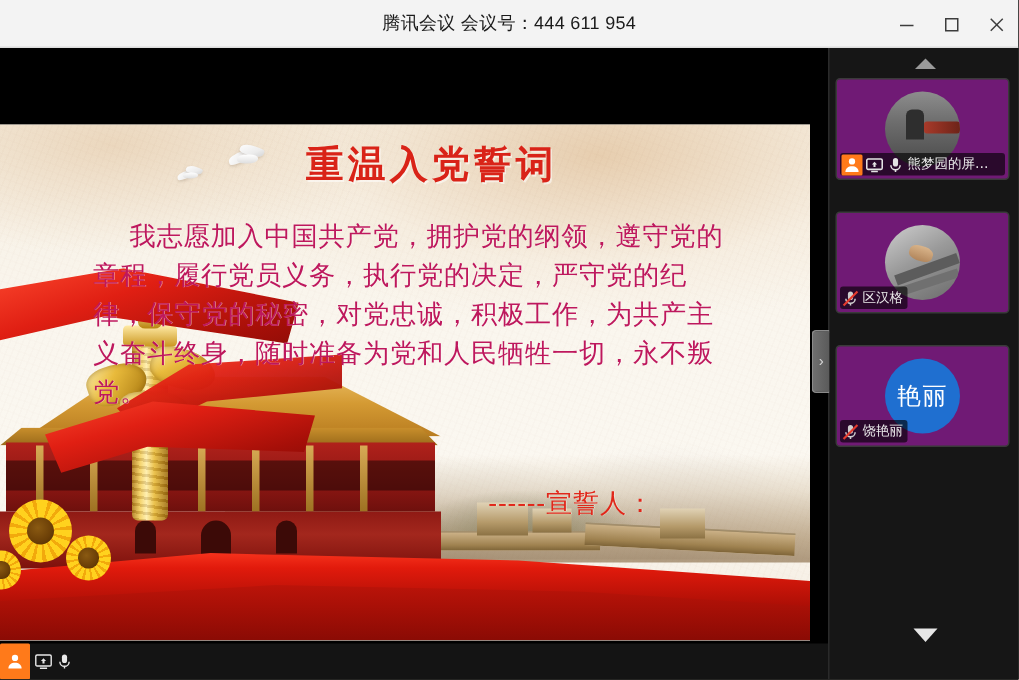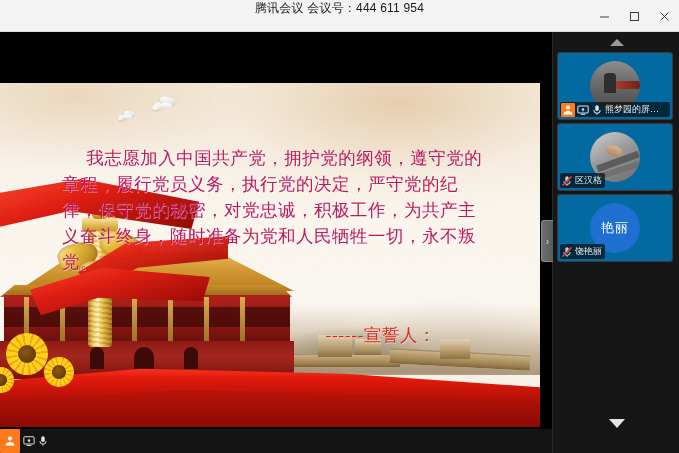--- a/index.html
+++ b/index.html
@@ -15,21 +15,21 @@
     background: #000;
     overflow: hidden;
   }
 
   
   .titlebar {
     position: absolute; left: 0; top: 0;
     width: 679px; height: 32px;
     background: #f3f3f3;
     border-bottom: 1px solid #dcdcdc;
-    display: flex; align-items: flex-start; justify-content: center;
+    display: flex; align-items: center; justify-content: center;
   }
   .titlebar-text {
     font-size: 12px; color: #1b1b1b;
     letter-spacing: 0.2px;
     white-space: nowrap;
   }
   .winctl {
     position: absolute; top: 0; right: 0;
     height: 32px; display: flex; align-items: stretch;
   }
@@ -323,36 +323,36 @@
   }
   .chev-down {
     border-left: 8px solid transparent; border-right: 8px solid transparent;
     border-top: 9px solid #e6e6e6;
   }
 
   .tiles { position: absolute; left: 4px; top: 20px; width: 119px; }
   .tile {
     position: relative;
     width: 116px; height: 68px;
-    margin-bottom: 3px;
-    background: #0369a1;
+    margin-bottom: 21px;
+    background: #701a75;
     border: 1px solid #3a3a3a;
     border-radius: 3px;
     overflow: hidden;
   }
   .tile.speaking { border-color: #3a3a3a; }
   .avatar {
     position: absolute; left: 50%; top: 50%;
     transform: translate(-50%,-50%);
     width: 50px; height: 50px; border-radius: 50%;
     overflow: hidden;
   }
   .avatar.init {
     display: flex; align-items: center; justify-content: center;
-    color: #fff; font-size: 13px; letter-spacing: 1px;
+    color: #fff; font-size: 16px; letter-spacing: 1px;
     font-family: "DejaVu Sans", sans-serif;
   }
   .av-photo1 {
     background:
       linear-gradient(180deg, #8d8d8d 0%, #6e6e6e 40%, #4a4a4a 100%);
   }
   .av-photo1::before {
     content:""; position:absolute; left:14px; top:12px; width:12px; height:20px;
     background:#2e2e2e; border-radius:4px 4px 0 0;
   }
@@ -551,20 +551,21 @@
       </div>
       <div class="sunflower" style="left:44px;bottom:40px;width:30px;height:30px;">
         <div class="sf-petals"></div>
           <div class="sf-core"></div>
       </div>
       <div class="sunflower" style="left:-12px;bottom:34px;width:26px;height:26px;">
         <div class="sf-petals"></div>
           <div class="sf-core"></div>
       </div>
 
+      <div class="slide-title">重温入党誓词</div>
       <div class="slide-body">    我志愿加入中国共产党，拥护党的纲领，遵守党的章程，履行党员义务，执行党的决定，严守党的纪律，保守党的秘密，对党忠诚，积极工作，为共产主义奋斗终身，随时准备为党和人民牺牲一切，永不叛党。</div>
       <div class="slide-sign">------宣誓人：</div>
     </div>
 
     <div class="sharebar">
       <div class="badge-host">
         <svg class="ic" viewBox="0 0 12 12">
             <circle cx="6" cy="3.6" r="2.1" fill="#fff"></circle>
             <path d="M1.6 10.6c0-2.4 2-3.7 4.4-3.7s4.4 1.3 4.4 3.7z" fill="#fff"></path>
           </svg>

